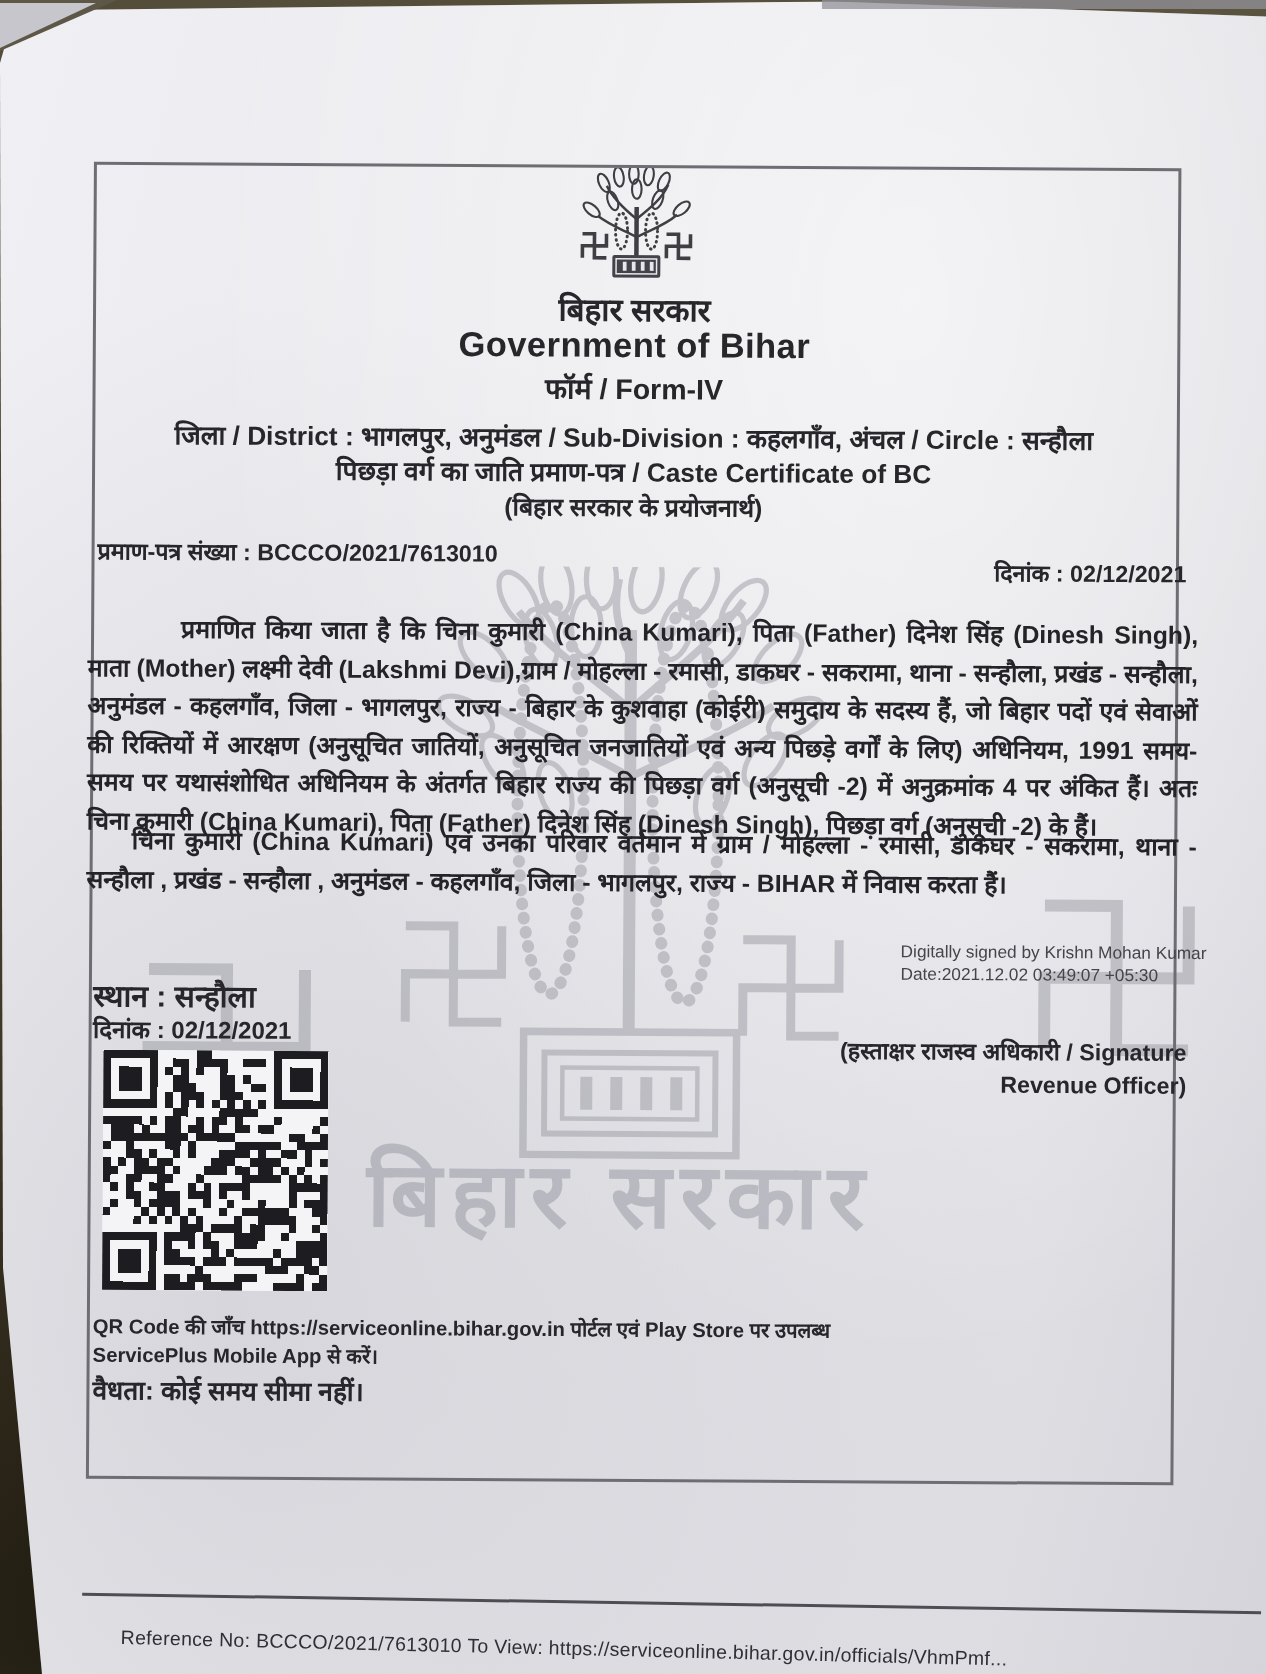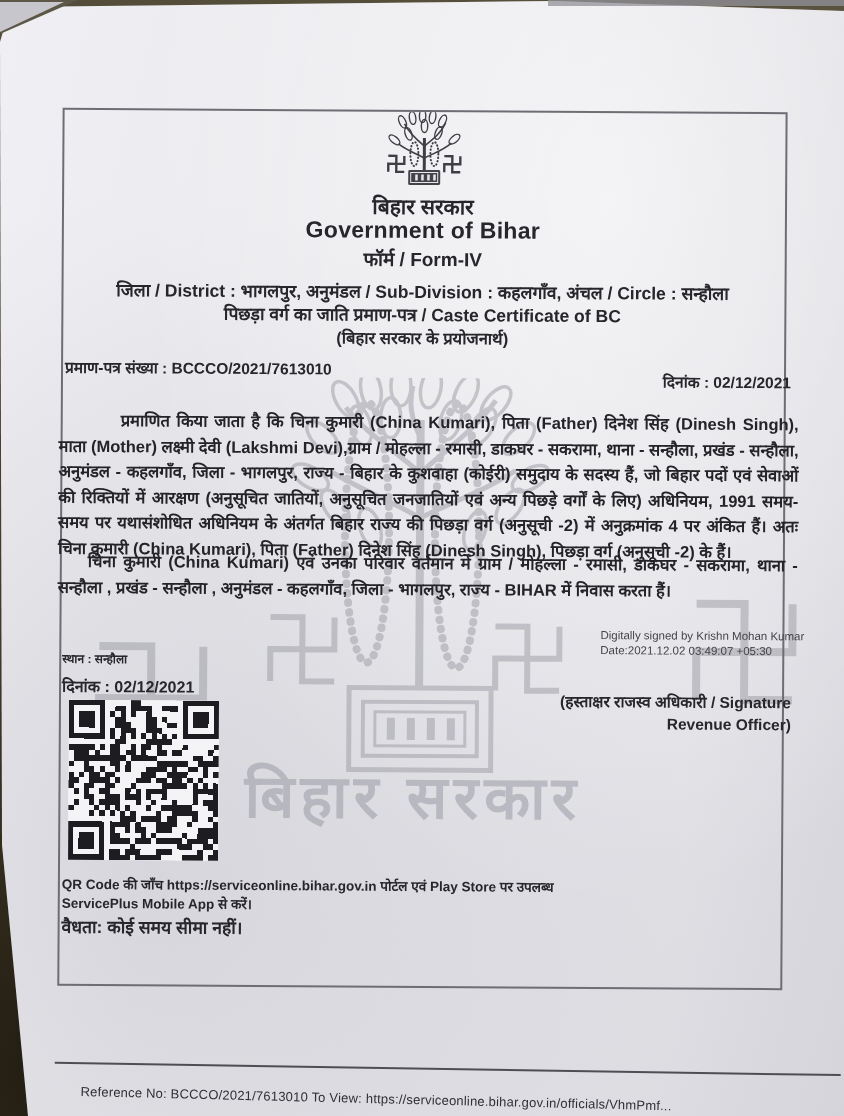--- a/index.html
+++ b/index.html
@@ -32,21 +32,21 @@
   .cert-title{top:302px;font-size:17.5px;}
   .purpose{top:326px;font-size:16.5px;}
   .certno{position:absolute;left:64px;top:358px;font-size:15.5px;font-weight:bold;}
   .issdate{position:absolute;left:540px;width:250px;top:369px;font-size:15.5px;font-weight:bold;text-align:right;}
   .para{position:absolute;left:58px;width:740px;font-size:16.5px;line-height:25.5px;
         font-weight:bold;text-align:justify;color:#232328;}
   .para1{top:410px;text-indent:62px;}
   .para2{top:551px;text-indent:30px;}
   .digsig{position:absolute;left:601px;top:627px;width:232px;font-size:11.5px;line-height:15px;
           color:#44444a;font-weight:normal;}
-  .place{position:absolute;left:63px;top:652px;font-size:12px;font-weight:bold;}
+  .place{position:absolute;left:63px;top:652px;font-size:20px;font-weight:bold;}
   .pdate{position:absolute;left:63px;top:677px;font-size:16px;font-weight:bold;}
   .officer{position:absolute;left:520px;width:272px;top:690px;font-size:15.5px;line-height:22px;
            font-weight:bold;text-align:right;}
   .qr{position:absolute;left:70px;top:702px;width:150px;height:160px;background:#f4f3f6;}
   .qrnote{position:absolute;left:64px;top:877px;width:548px;font-size:13.5px;line-height:19px;font-weight:bold;}
   .validity{position:absolute;left:64px;top:916px;font-size:17.5px;font-weight:bold;}
   .wm{position:absolute;left:70px;top:378px;width:730px;height:455px;opacity:.5;pointer-events:none;}
   .footline{position:absolute;left:58px;top:1064px;width:786px;border-top:2px solid #4d4d53;
             transform:rotate(.55deg);transform-origin:left top;}
   .footref{position:absolute;left:84px;top:1086px;font-size:13px;color:#2f2f35;white-space:nowrap;

